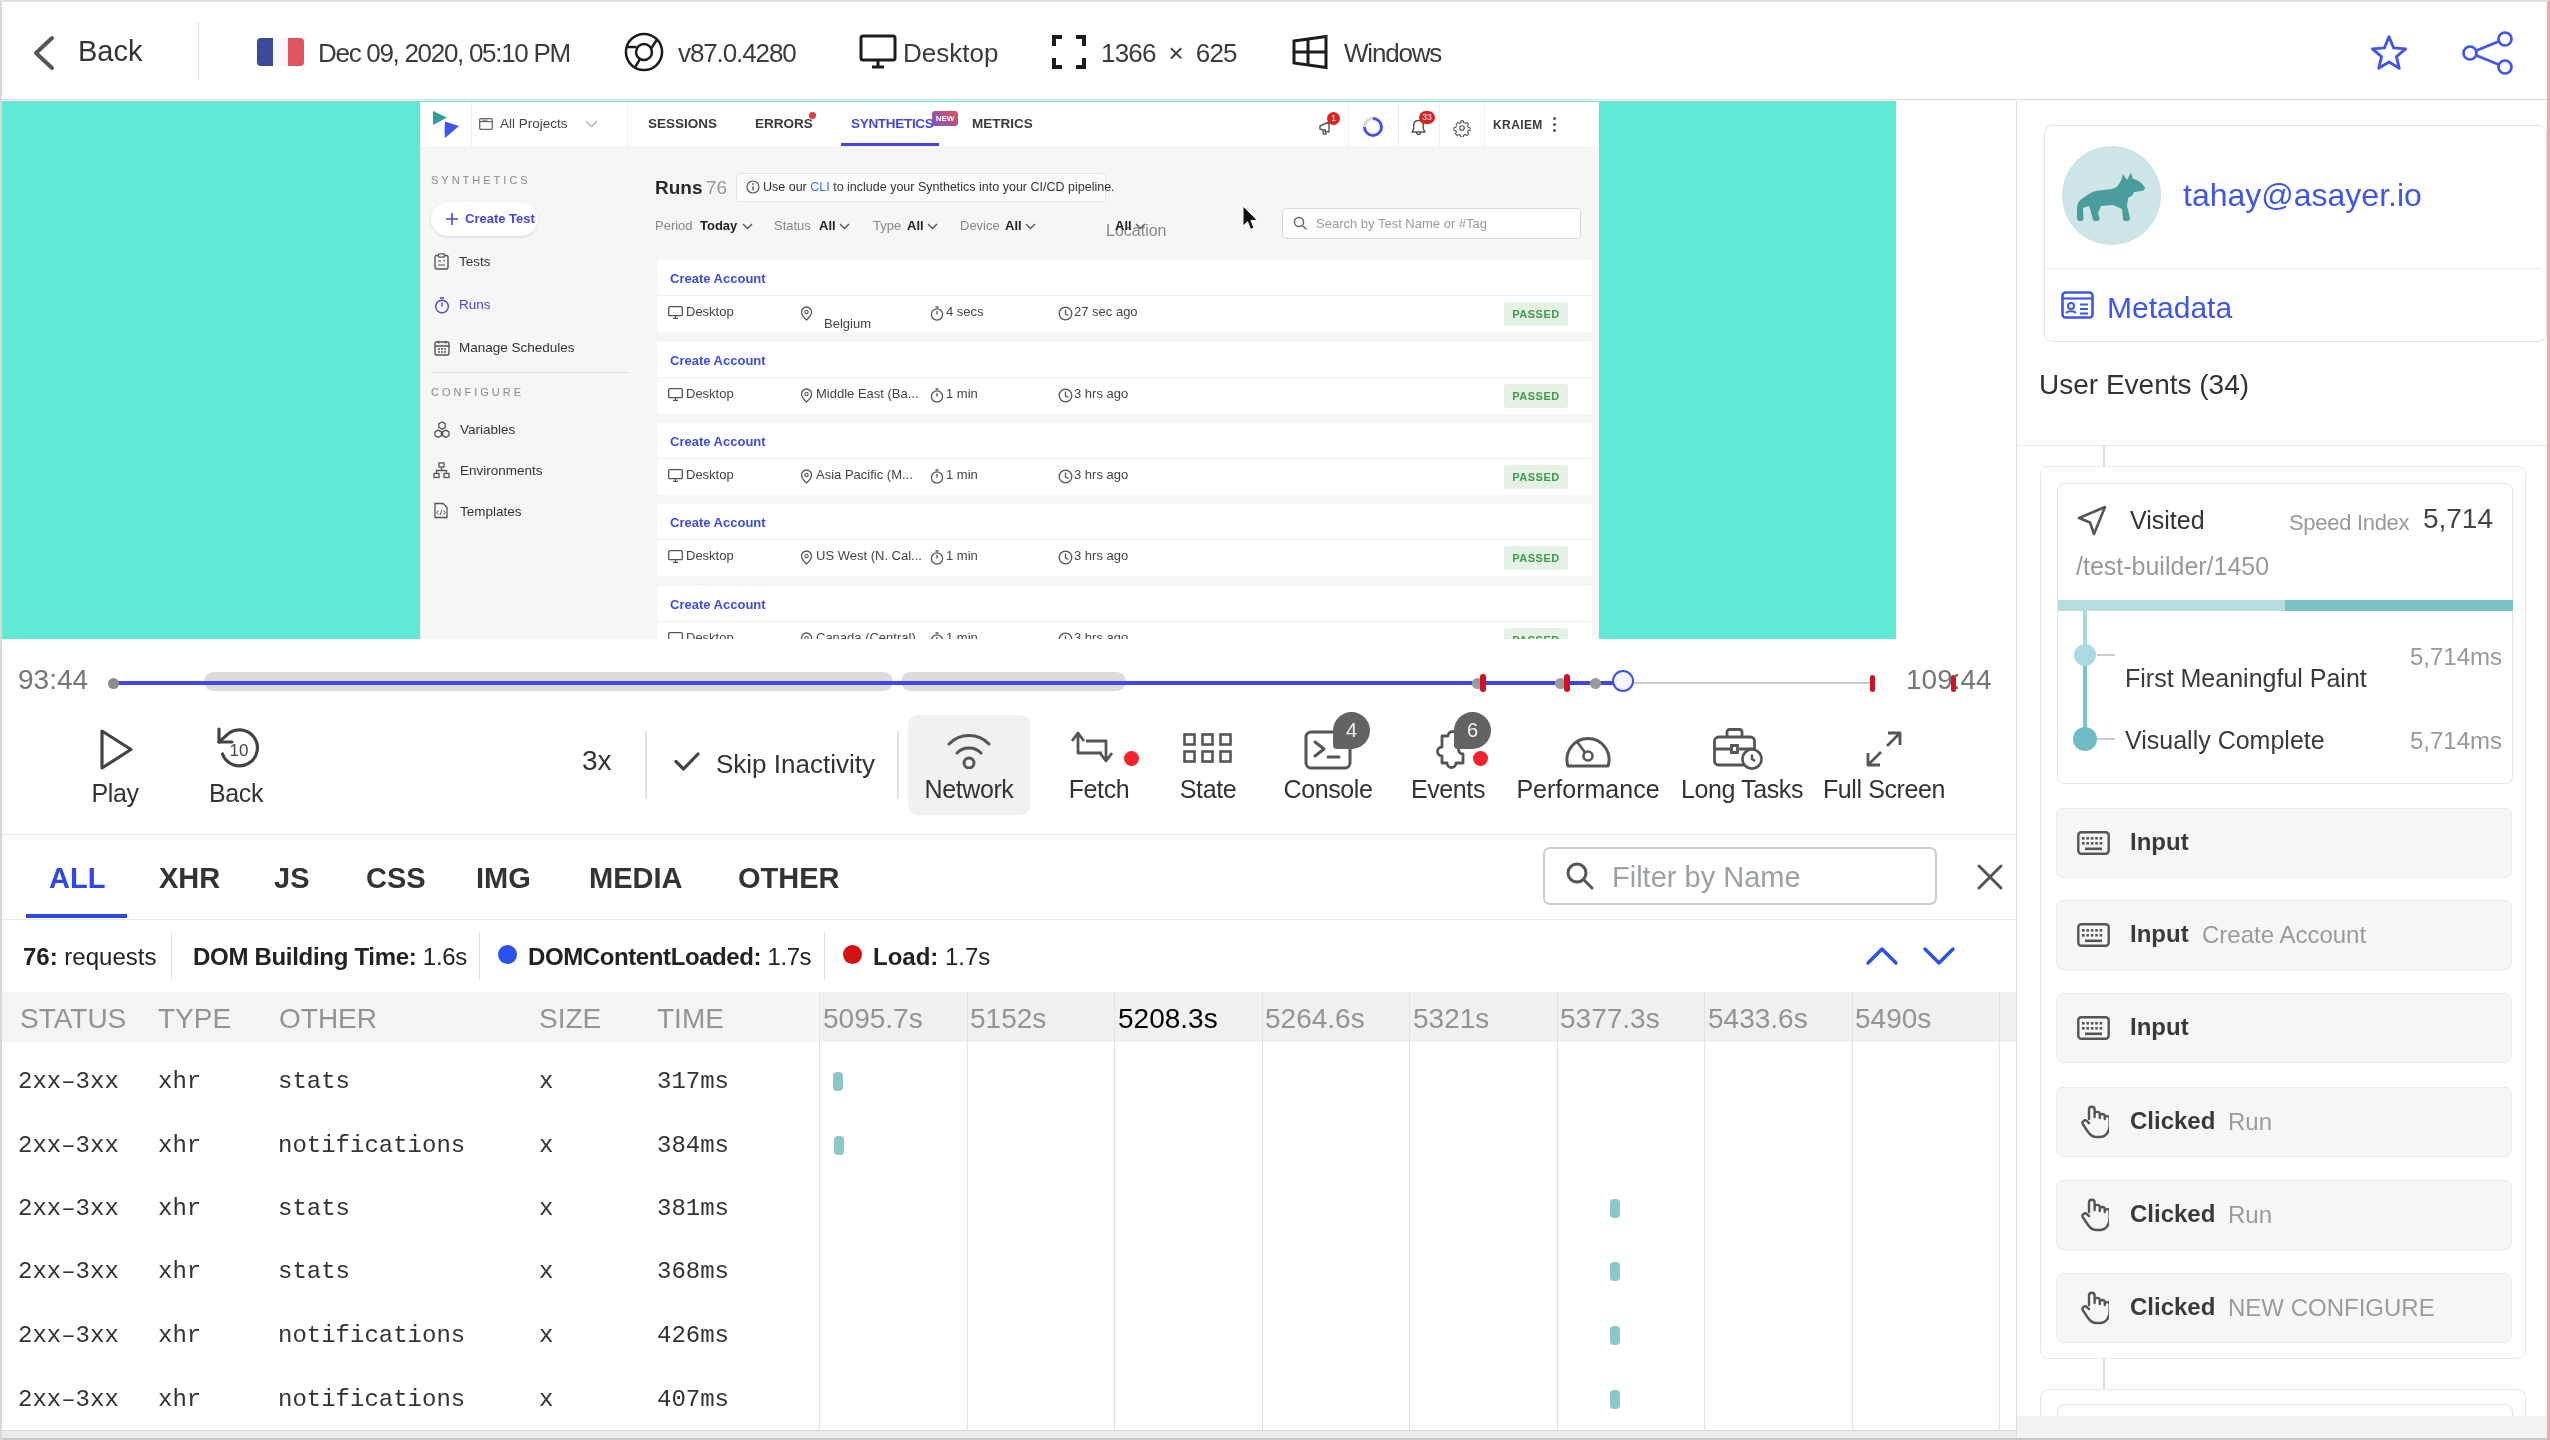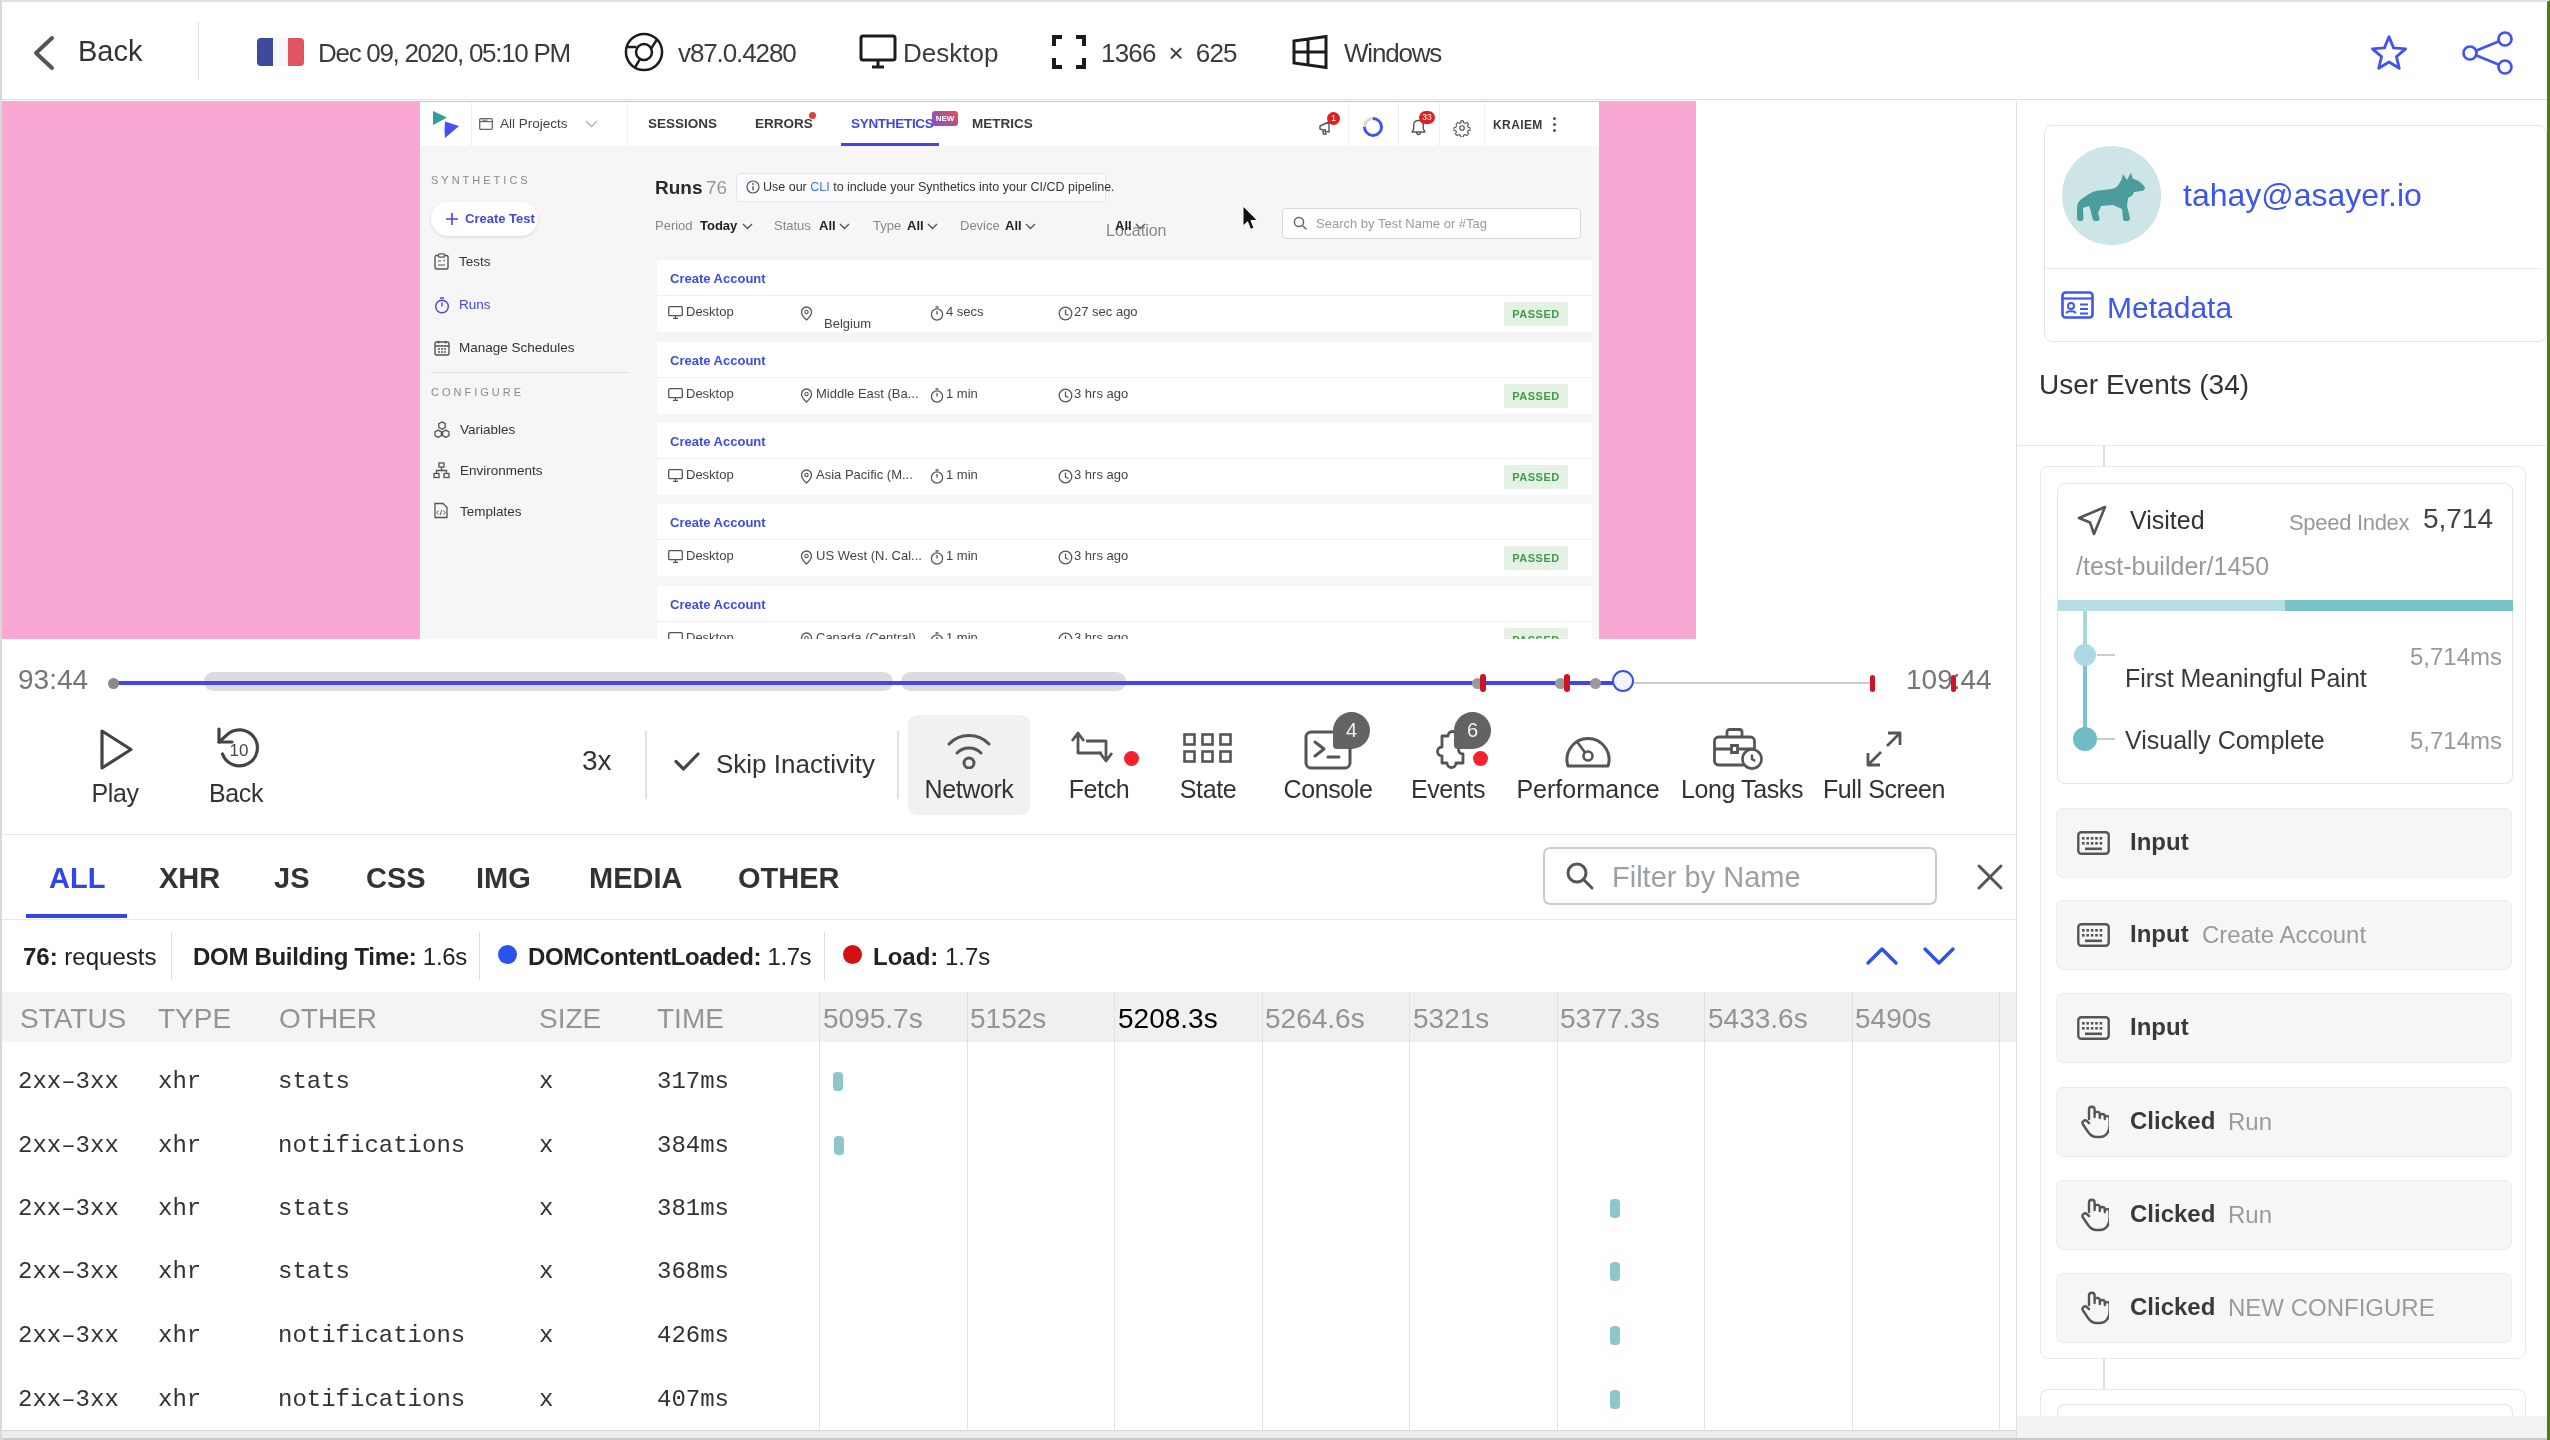--- a/index.html
+++ b/index.html
@@ -1,20 +1,20 @@
 <!DOCTYPE html>
 <html><head>
 <meta charset="utf-8">
 <style>
   * { margin:0; padding:0; box-sizing:border-box; }
   html,body { width:2550px; height:1440px; overflow:hidden; }
   body { font-family:"Liberation Sans", sans-serif; background:#fff; }
   .abs { position:absolute; }
   #page { position:relative; width:2550px; height:1440px; background:#fff; overflow:hidden;
-          border-left:2px solid #d8d8d8; border-right:3px solid #4d7c0f; border-top:2px solid #e0e0e0;}
+          border-left:2px solid #d8d8d8; border-right:3px solid #fca5a5; border-top:2px solid #e0e0e0;}
 </style>
 </head>
 <body>
 <div id="page">
 
   <div class="abs" id="topbar" style="left:0;top:0;width:2545px;height:98px;background:#fff;border-bottom:1px solid #e0e0e0;">
     <svg class="abs" style="left:28px;top:33px;" width="26" height="36" viewBox="0 0 26 36">
         <path d="M22 3 L6 18 L22 33" fill="none" stroke="#555" stroke-width="4" stroke-linecap="round" stroke-linejoin="round"></path>
       </svg>
     <div class="abs" style="left:76px;top:33px;font-size:29px;color:#333;">Back</div>
@@ -55,21 +55,21 @@
     </svg>
 
     <svg class="abs" style="left:2458px;top:28px;" width="56" height="46" viewBox="0 0 56 46">
       <circle cx="10" cy="23" r="6.5" fill="none" stroke="#4353f0" stroke-width="2.7"></circle>
       <circle cx="45" cy="9" r="6.5" fill="none" stroke="#4353f0" stroke-width="2.7"></circle>
       <circle cx="45" cy="37" r="6.5" fill="none" stroke="#4353f0" stroke-width="2.7"></circle>
       <path d="M16.5 20.5 L38.5 11.5 M16.5 25.5 L38.5 34.5" stroke="#4353f0" stroke-width="2.7"></path>
     </svg>
   </div>
 
-  <div class="abs" id="stage" style="left:0;top:99px;width:1694px;height:538px;background:#f9a8d4;padding-left:44px;">
+  <div class="abs" id="stage" style="left:0;top:99px;width:1894px;height:538px;background:#5eead4;padding-left:44px;">
 
     <div class="abs" id="viewport" style="left:418px;top:1px;width:1179px;height:537px;background:#f6f6f6;overflow:hidden;">
 
       <div class="abs" style="left:0;top:0;width:1179px;height:44px;background:#fff;"></div>
 
       <svg class="abs" style="left:11px;top:7px;" width="30" height="31" viewBox="0 0 30 31">
         <path d="M2 2 L16 8.5 L2 16 Z" fill="#2aa198"></path>
         <path d="M14 12.5 L28 17 L14 29 L13.5 21 Z" fill="#4353f0"></path>
       </svg>
       <div class="abs" style="left:51px;top:0;width:1px;height:44px;background:#eee;"></div>

